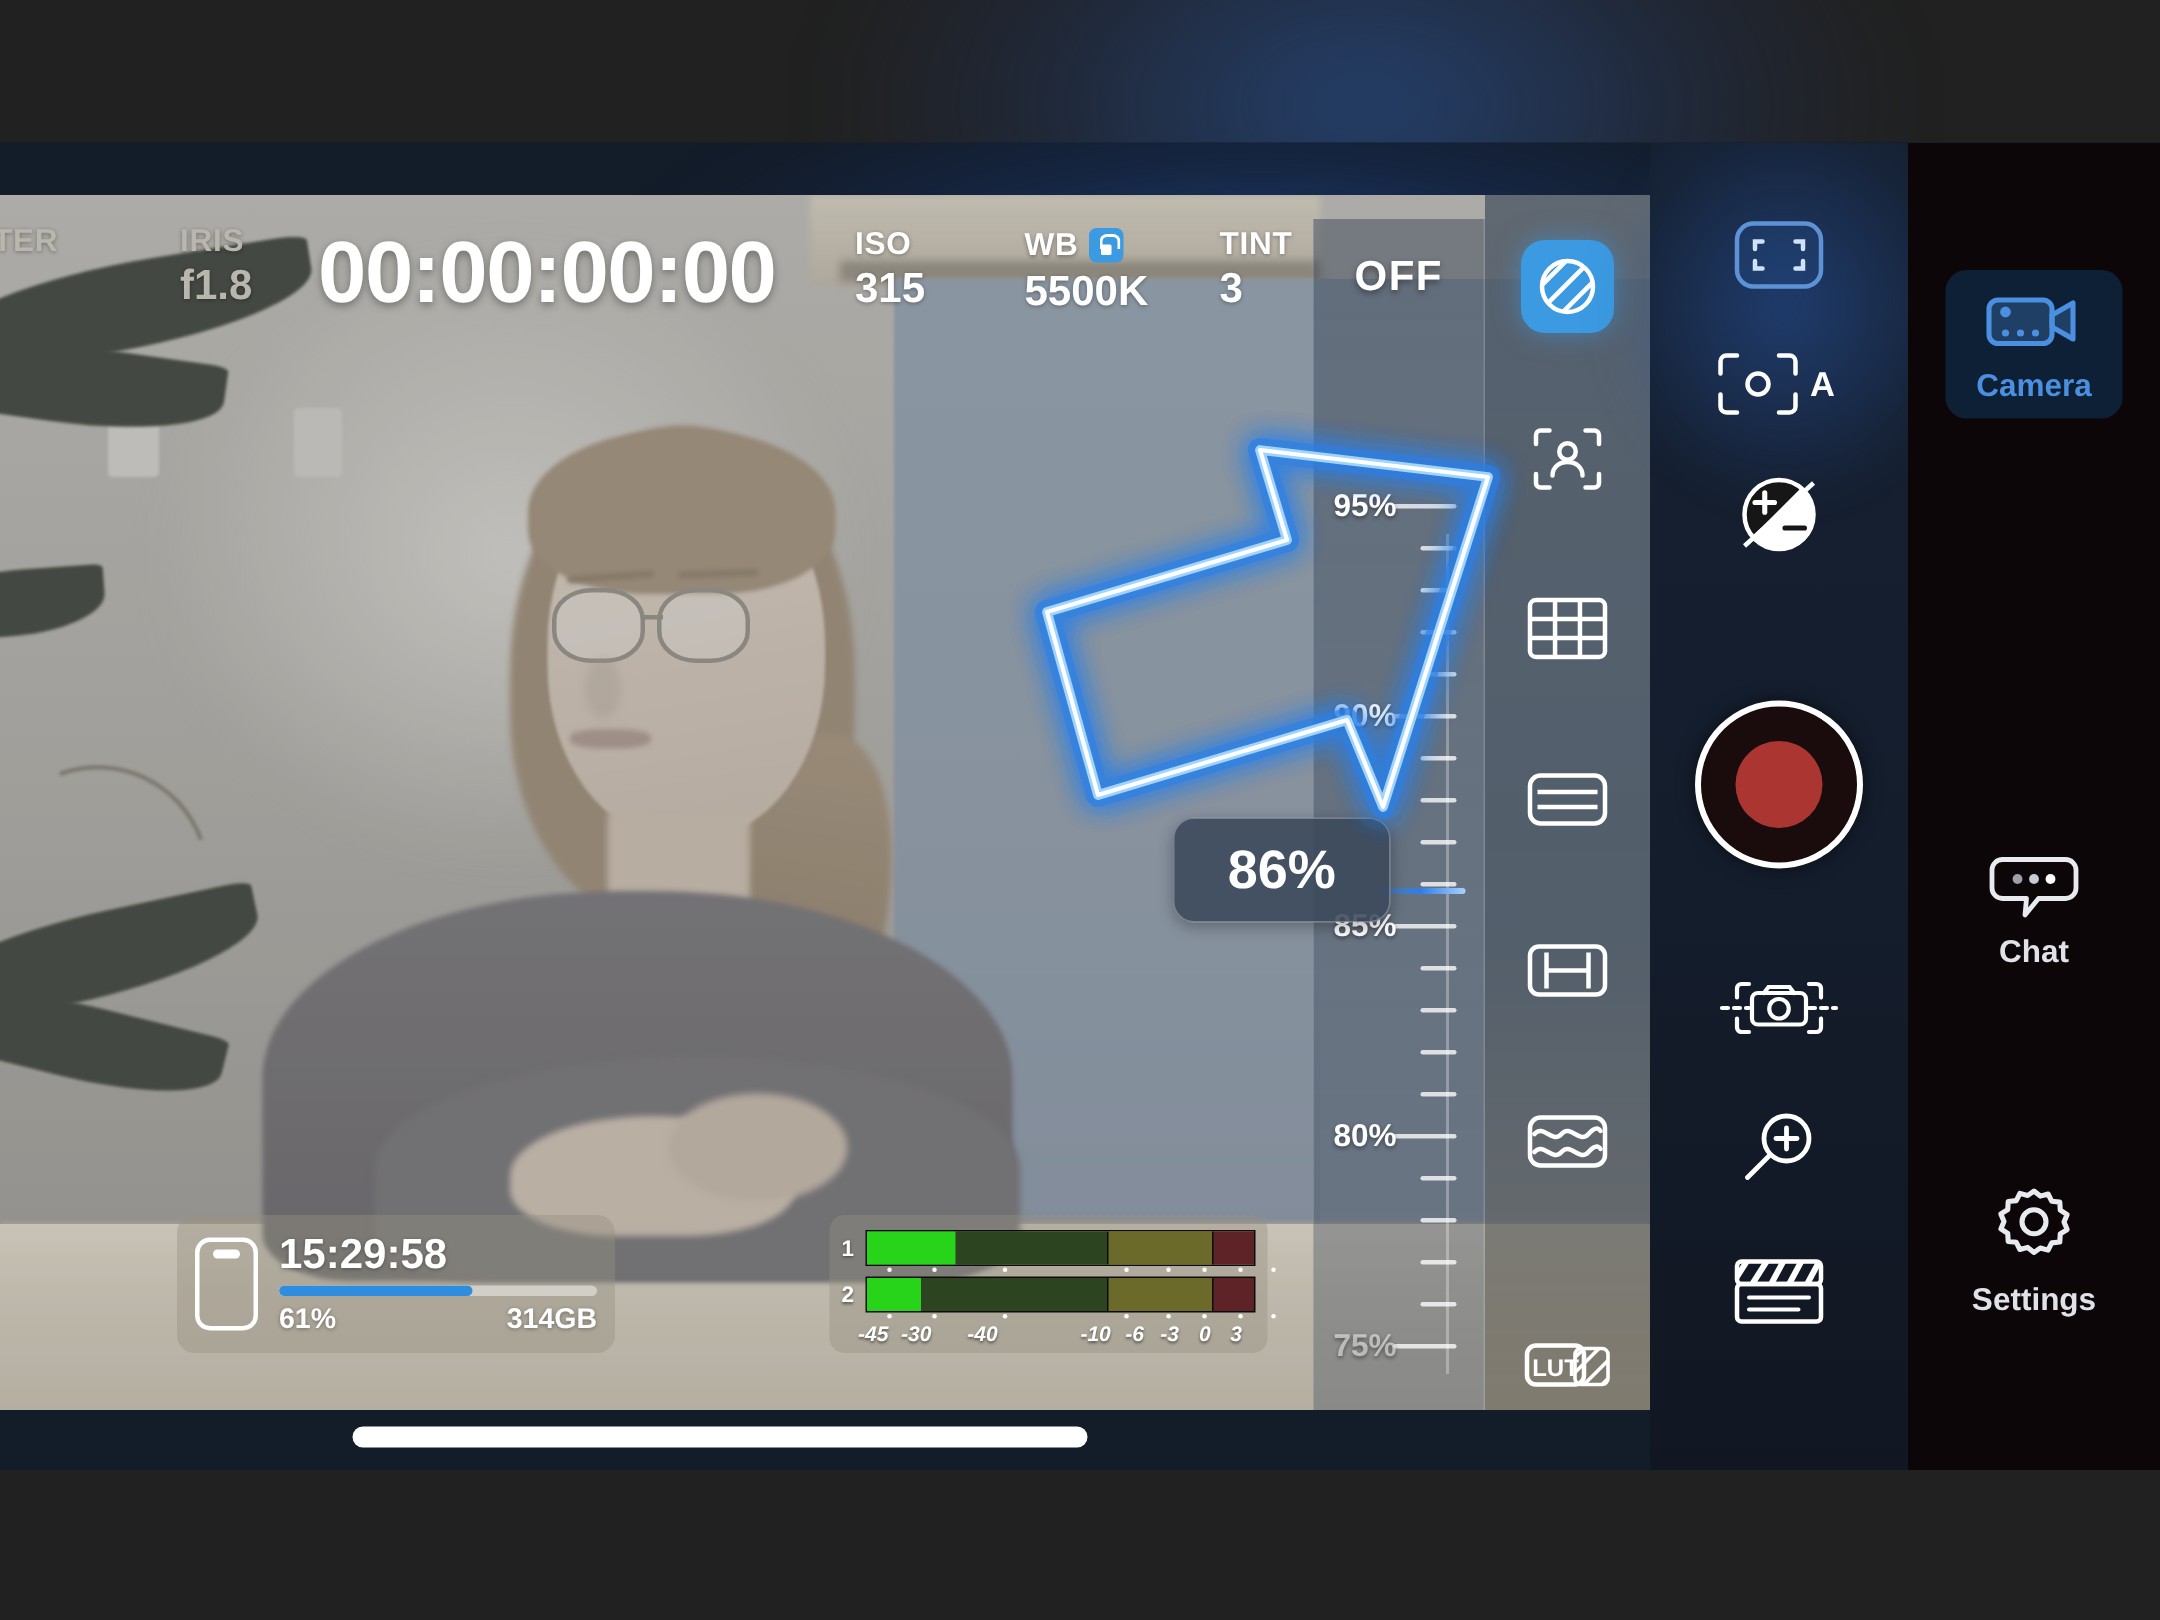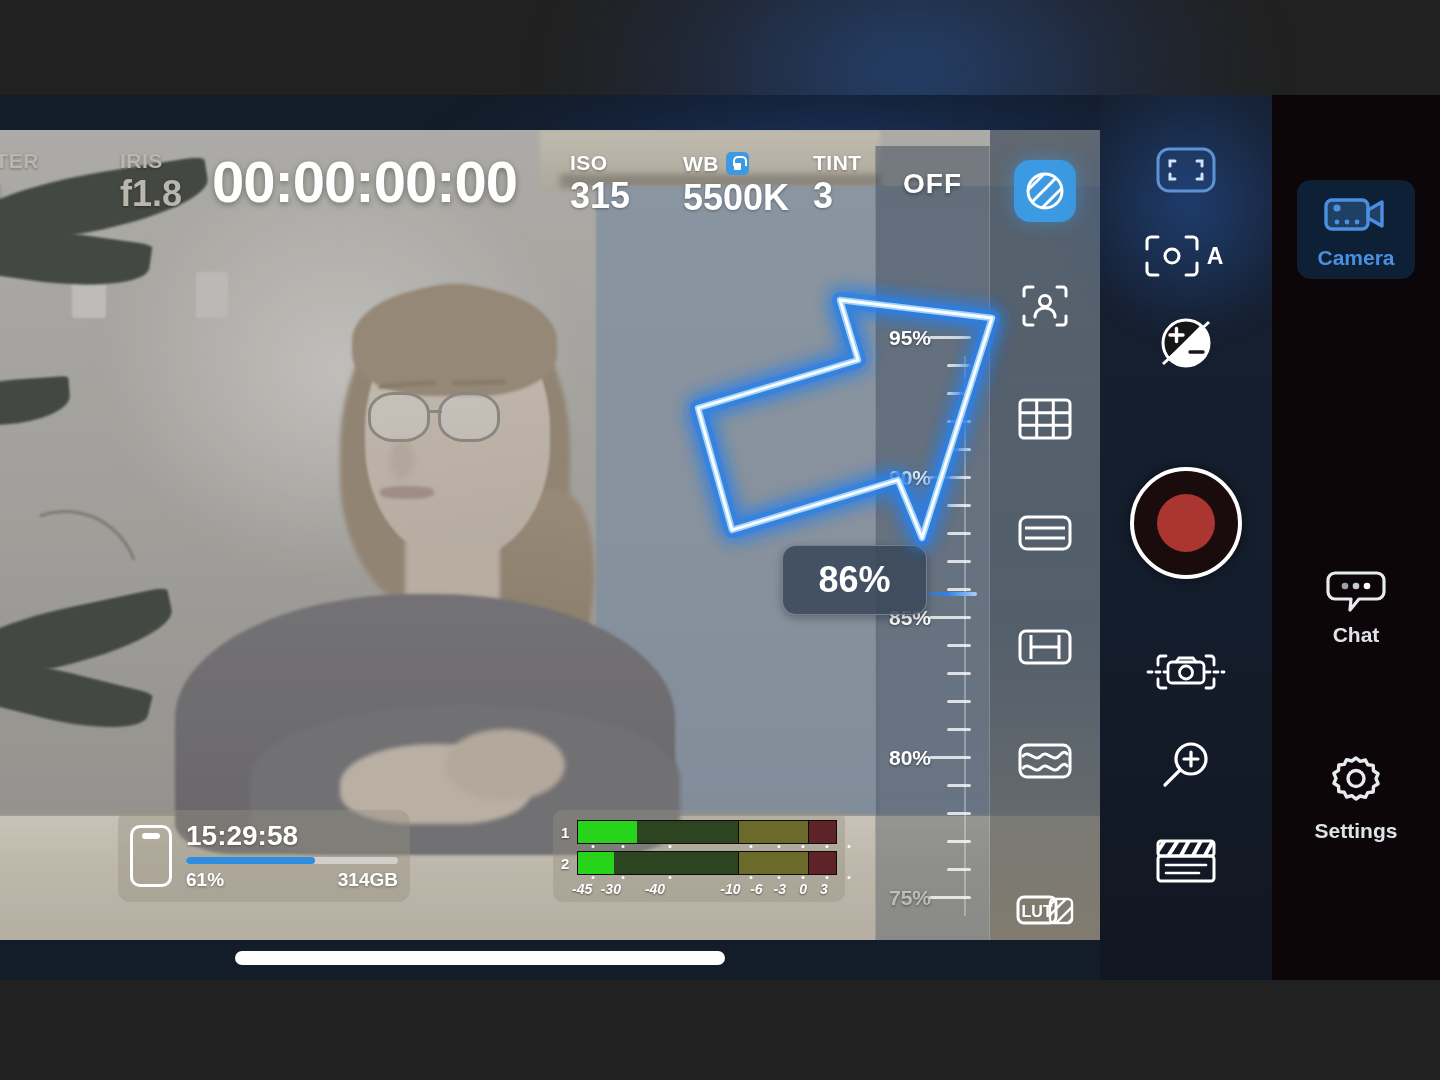--- a/index.html
+++ b/index.html
@@ -121,21 +121,21 @@
   .hand{ position:absolute; left:200px; top:470px; width:190px; height:80px;
     background:#cbb49c; border-radius:50% 50% 38% 38%; filter:blur(2px);}
   .hand2{ position:absolute; left:305px; top:455px; width:120px; height:72px;
     background:#c3ab93; border-radius:50%; filter:blur(2.5px);}
   .scene-soften{ position:absolute; inset:0; backdrop-filter:saturate(.55); background:rgba(150,150,145,.18); }
 
   
   .hud-top{ position:absolute; left:0; top:0; width:1100px; height:95px; }
   .hud-item{ position:absolute; color:#fff; text-shadow:0 1px 3px rgba(0,0,0,.35); }
   .hud-lbl{ font-size:21px; font-weight:bold; letter-spacing:.5px; line-height:1; }
-  .hud-val{ font-size:36px; font-weight:bold; line-height:1.05; margin-top:4px; }
+  .hud-val{ font-size:28px; font-weight:bold; line-height:1.05; margin-top:4px; }
   .dim { color:#b9b6ae; }
   .tc{ position:absolute; left:212px; top:18px; font-size:58px; font-weight:bold; color:#fff;
        letter-spacing:-1px; text-shadow:0 2px 6px rgba(0,0,0,.35); }
   .wb-row{ display:flex; align-items:center; gap:7px; }
   .lock{ width:23px; height:23px; background:#3b9ae1; border-radius:5px; position:relative; display:inline-block; }
   .lock:before{ content:""; position:absolute; left:6.5px; top:4px; width:10px; height:8px;
      border:2.5px solid #fff; border-bottom:none; border-radius:5px 5px 0 0; }
   .lock:after{ content:""; position:absolute; left:8px; top:11px; width:7px; height:7px; background:#fff; border-radius:1px;}
 
   
@@ -642,21 +642,21 @@
         <path d="M10 5h42a7 7 0 0 1 7 7v12a7 7 0 0 1-7 7H34l-9 11 1-11H10a7 7 0 0 1-7-7V12a7 7 0 0 1 7-7z"></path>
         <g stroke="none">
           <circle cx="20" cy="18" r="3.3" fill="#9aa1ab"></circle>
           <circle cx="31" cy="18" r="3.3" fill="#c6ccd4"></circle>
           <circle cx="42" cy="18" r="3.3" fill="#ffffff"></circle>
         </g>
       </svg>
       <span class="navlabel">Chat</span>
     </div>
 
-    <div class="navitem" style="top:648px;">
+    <div class="navitem" style="top:684px;">
       <svg width="56" height="56" viewBox="0 0 56 56" fill="none" stroke="#e7eaee" stroke-width="3.4" stroke-linejoin="round">
         <path d="M28 4l4.2 3.4 5.2-1.4 2.4 4.8 5.4.6.3 5.4 4.6 2.9-2.1 5 2.1 5-4.6 2.9-.3 5.4-5.4.6-2.4 4.8-5.2-1.4L28 45l-4.2-3.4-5.2 1.4-2.4-4.8-5.4-.6-.3-5.4L5.9 29.3 8 24.3l-2.1-5 4.6-2.9.3-5.4 5.4-.6 2.4-4.8 5.2 1.4z"></path>
         <circle cx="28" cy="24.5" r="8"></circle>
       </svg>
       <span class="navlabel">Settings</span>
     </div>
   </div>
 
   <div style="position:absolute; left:235px; bottom:15px; width:490px; height:14px;
               background:#fff; border-radius:8px;"></div>

